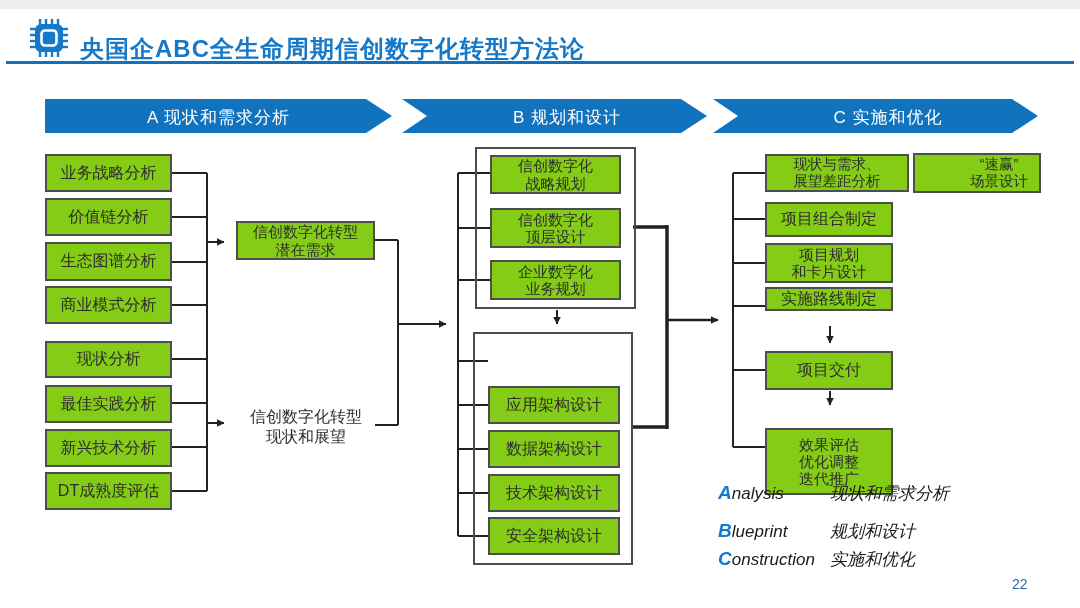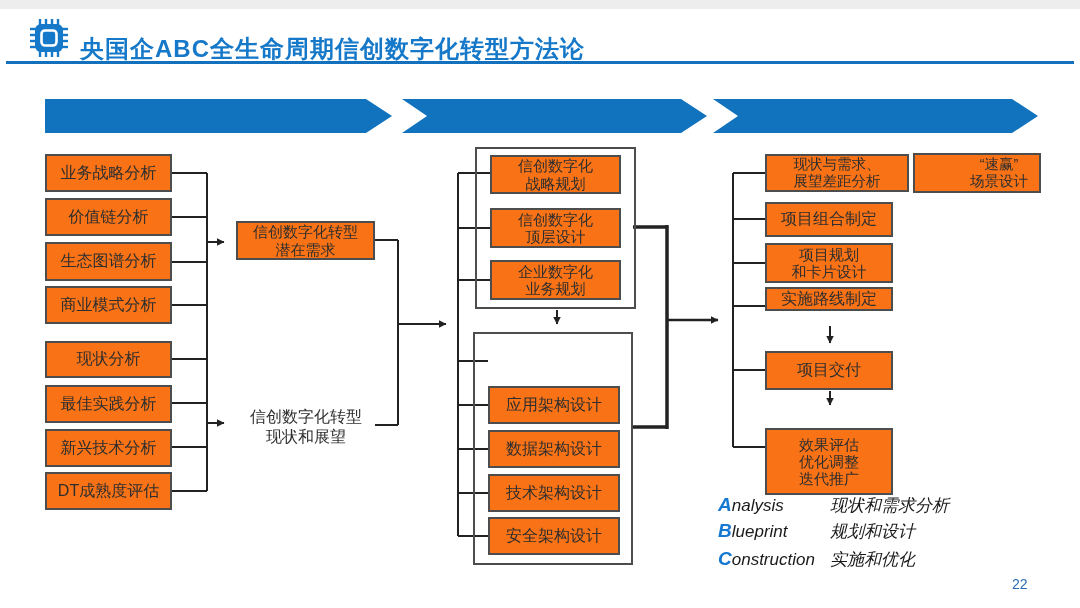--- a/index.html
+++ b/index.html
@@ -11,25 +11,25 @@
   
   .title{
     position:absolute;left:80px;top:33px;font-size:24px;font-weight:700;
     color:#1578c8;letter-spacing:1px;white-space:nowrap;
   }
   .chip{position:absolute;left:28px;top:17px;}
   .rule{position:absolute;left:6px;top:61px;width:1068px;height:3px;background:#1270bd;}
   
   .phase-label{
     position:absolute;top:105px;height:24px;display:flex;align-items:center;justify-content:center;
-    color:#fff;font-size:17px;letter-spacing:1px;margin-top:36px;
+    color:#fff;font-size:17px;letter-spacing:1px;
   }
   
   .box{
-    position:absolute;background:#f97316;border:2px solid #4d4d4d;box-sizing:border-box;
+    position:absolute;background:#84cc16;border:2px solid #4d4d4d;box-sizing:border-box;
     display:flex;align-items:center;justify-content:center;text-align:center;
     font-size:16px;line-height:1.15;color:#2e2e2e;white-space:pre-line;
   }
   .box.sm{font-size:15px;}
   .box.xs{font-size:14.5px;}
   .container-box{
     position:absolute;border:2px solid #4d4d4d;box-sizing:border-box;background:transparent;
   }
   .plain-text{
     position:absolute;display:flex;align-items:center;justify-content:center;text-align:center;
@@ -178,21 +178,21 @@
   <div class="box sm" style="left:765px;top:243px;width:128px;height:40px;">项目规划
 和卡片设计</div>
   <div class="box" style="left:765px;top:287px;width:128px;height:24px;">实施路线制定</div>
   <div class="box" style="left:765px;top:351px;width:128px;height:39px;">项目交付</div>
   <div class="box sm" style="left:765px;top:413px;width:128px;height:67px;margin-top:15px;">效果评估
 优化调整
 迭代推广</div>
   <div class="box xs" style="left:913px;top:153px;width:128px;height:40px;padding-left:44px;">“速赢”
 场景设计</div>
 
-  <div class="legend-row" style="top:494px;">
+  <div class="legend-row" style="top:482px;">
     <span class="legend-letter">A</span><span class="legend-word">nalysis</span>
     <span class="legend-desc">现状和需求分析</span>
   </div>
   <div class="legend-row" style="top:520px;">
     <span class="legend-letter">B</span><span class="legend-word">lueprint</span>
     <span class="legend-desc">规划和设计</span>
   </div>
   <div class="legend-row" style="top:548px;">
     <span class="legend-letter">C</span><span class="legend-word">onstruction</span>
     <span class="legend-desc">实施和优化</span>

